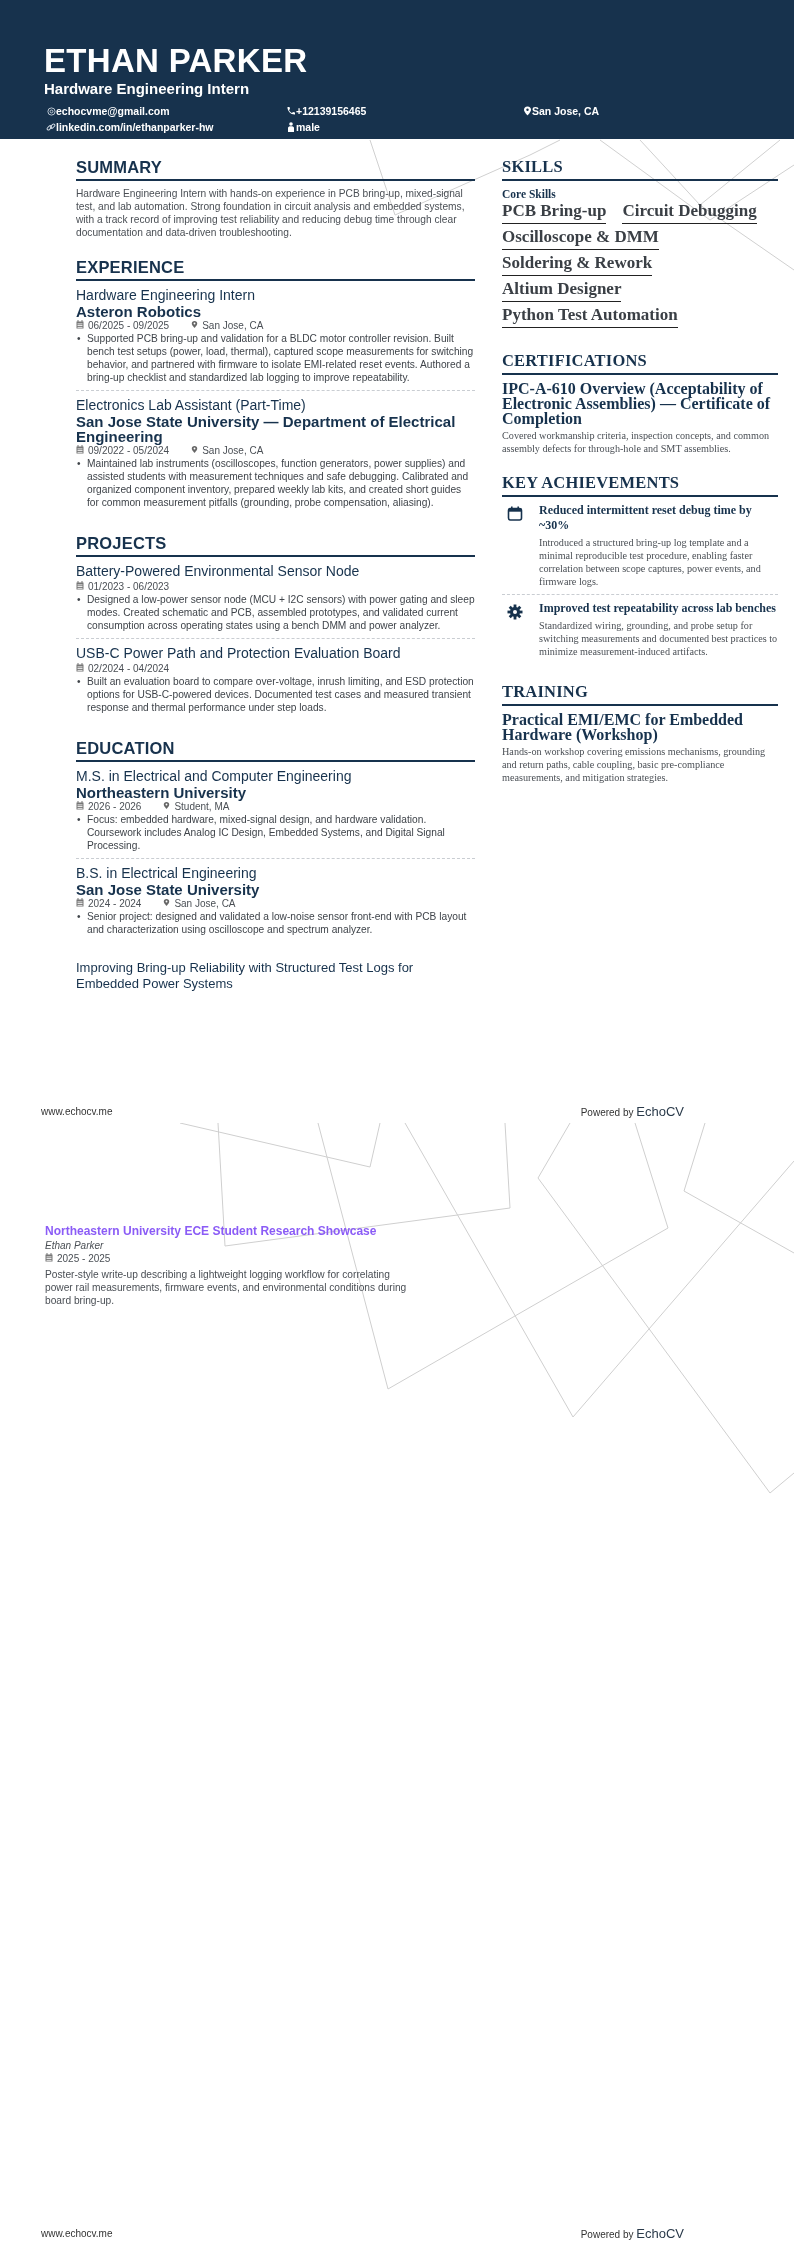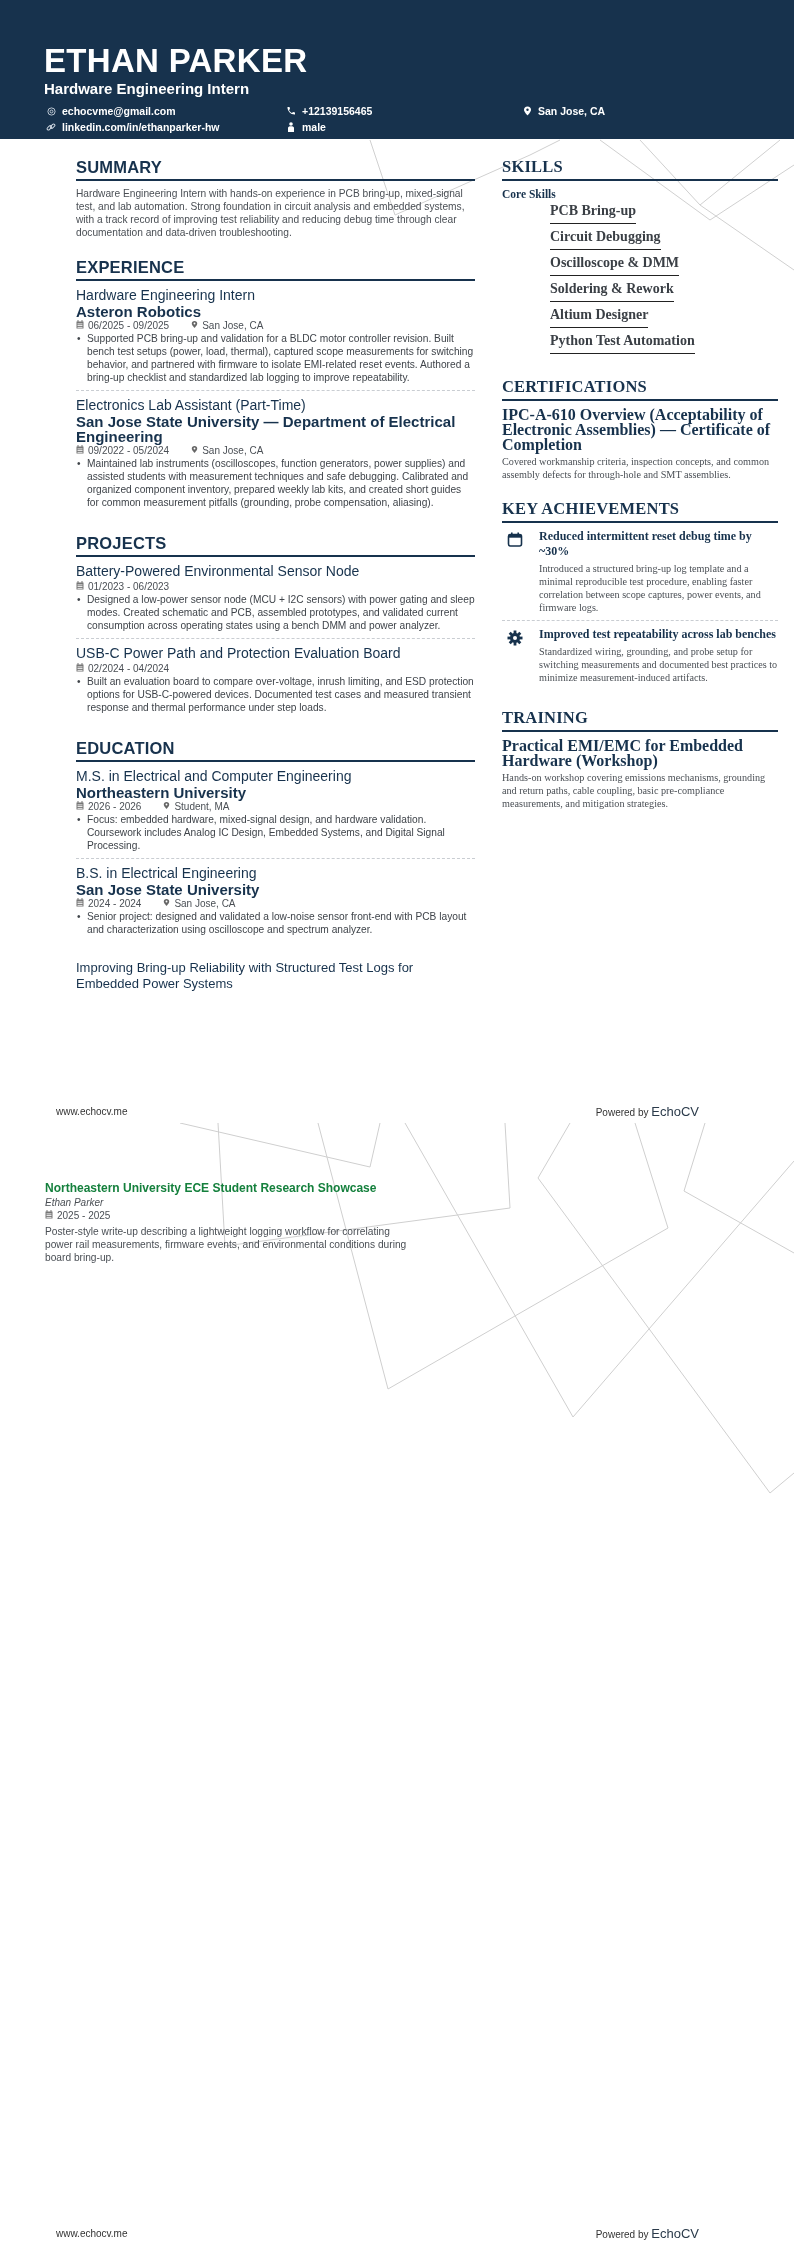--- a/index.html
+++ b/index.html
@@ -6,21 +6,21 @@
   html, body { width: 794px; background: #ffffff; }
   body { font-family: "Liberation Sans", "DejaVu Sans", sans-serif; color: #3a3f45; position: relative; }
   .page { position: relative; width: 794px; overflow: hidden; background: #fff; }
   .page1 { height: 1123px; }
   .page2 { height: 1123px; }
   .deco { position: absolute; left: 0; top: 0; width: 794px; pointer-events: none; z-index: 0; }
   .header { position: relative; z-index: 1; background: #17324d; height: 139px; padding: 44px 0 0 44px; color: #fff; }
   .name { font-size: 33px; font-weight: bold; letter-spacing: 0.3px; line-height: 34px; }
   .role { font-size: 15px; font-weight: bold; line-height: 20px; margin-top: 1px; }
   .contacts { position: relative; margin-top: 4px; height: 34px; font-size: 10.5px; font-weight: bold; }
-  .contact { position: absolute; display: flex; align-items: center; gap: 6px; white-space: nowrap; }
+  .contact { position: absolute; display: flex; align-items: center; white-space: nowrap; }
   .contact .ic { width: 10px; height: 10px; display: inline-flex; align-items: center; justify-content: center; }
   .c-email { left: 2px; top: 2px; } .c-phone { left: 242px; top: 2px; } .c-loc { left: 478px; top: 2px; }
   .c-link { left: 2px; top: 18px; } .c-gender { left: 242px; top: 18px; }
 
   .cols { position: relative; z-index: 1; display: flex; padding: 18px 0 0 44px; }
   .col-left { width: 399px; margin-left: 32px; }
   .col-right { width: 276px; margin-left: 27px; font-family: Liberation Serif, serif; }
   .sec-title { font-size: 16.5px; font-weight: bold; color: #17324d; line-height: 20px; padding-bottom: 2px; border-bottom: 2.5px solid #17324d; margin-bottom: 6px; letter-spacing: 0.2px; }
   .section { margin-bottom: 18px; }
   .para { font-size: 10.2px; line-height: 13px; color: #4a4f55; }
@@ -28,34 +28,34 @@
   .item-org { font-size: 15px; font-weight: bold; color: #17324d; line-height: 15px; }
   .meta { font-size: 10px; color: #4a4f55; display: flex; align-items: center; gap: 4px; line-height: 13px; }
   .meta .gap { width: 14px; }
   .bullet { font-size: 10.2px; line-height: 13px; color: #3f444a; padding-left: 11px; position: relative; }
   .bullet::before { content: "•"; position: absolute; left: 1px; top: 0; }
   .entry { padding-bottom: 6px; margin-bottom: 6px; border-bottom: 1px dashed #c9cdd2; }
   .entry.last { border-bottom: none; margin-bottom: 0; }
 
   .skill-group { font-size: 11.5px; font-weight: bold; color: #17324d; line-height: 14px; margin-bottom: 2px; }
   .skills { display: flex; flex-wrap: wrap; column-gap: 16px; }
-  .skill { font-size: 14px; font-weight: bold; color: #3a3f45; line-height: 15px; padding-bottom: 5px; border-bottom: 1.5px solid #222; margin-bottom: 5px; margin-left: 48px; }
+  .skill { font-size: 17px; font-weight: bold; color: #3a3f45; line-height: 15px; padding-bottom: 5px; border-bottom: 1.5px solid #222; margin-bottom: 5px; }
   .cert-title { font-size: 16px; font-weight: bold; color: #17324d; line-height: 15px; margin-bottom: 3px; }
   .ach { display: flex; padding-bottom: 6px; margin-bottom: 6px; border-bottom: 1px dashed #c9cdd2; }
   .ach.last { border-bottom: none; }
   .ach .ach-ic { width: 37px; flex: 0 0 37px; padding-left: 5px; padding-top: 3px; color: #17324d; }
   .ach-title { font-size: 12px; font-weight: bold; color: #17324d; line-height: 15px; margin-bottom: 3px; }
 
-  .footer { position: absolute; left: 15px; width: 726px; height: 20px; z-index: 2; font-size: 10px; color: #333; }
+  .footer { position: absolute; left: 0; width: 726px; height: 20px; z-index: 2; font-size: 10px; color: #333; }
   .footer .site { position: absolute; left: 41px; top: 4px; }
   .footer .powered { position: absolute; right: 42px; top: 2px; font-size: 10px; }
   .footer .brand { font-size: 13px; color: #2a3a4a; }
 
   .p2-content { position: relative; z-index: 1; padding: 58px 0 0 45px; width: 420px; }
-  .pub-title { font-size: 12px; font-weight: bold; color: #15803d; line-height: 15px; }
+  .pub-title { font-size: 12px; font-weight: bold; color: #8b5cf6; line-height: 15px; margin-top: 43px; }
   .pub-author { font-size: 10px; font-style: italic; color: #4a4f55; line-height: 13px; }
 </style>
 </head>
 <body>
 
 <div class="page page1">
   <svg class="deco" width="794" height="1123" viewBox="0 0 794 1123">
     <g stroke="#d0d0d0" stroke-width="1" fill="none">
       <polyline points="370,140 395,215 530,155 560,140"></polyline>
       <polyline points="640,140 700,205 780,140"></polyline>

